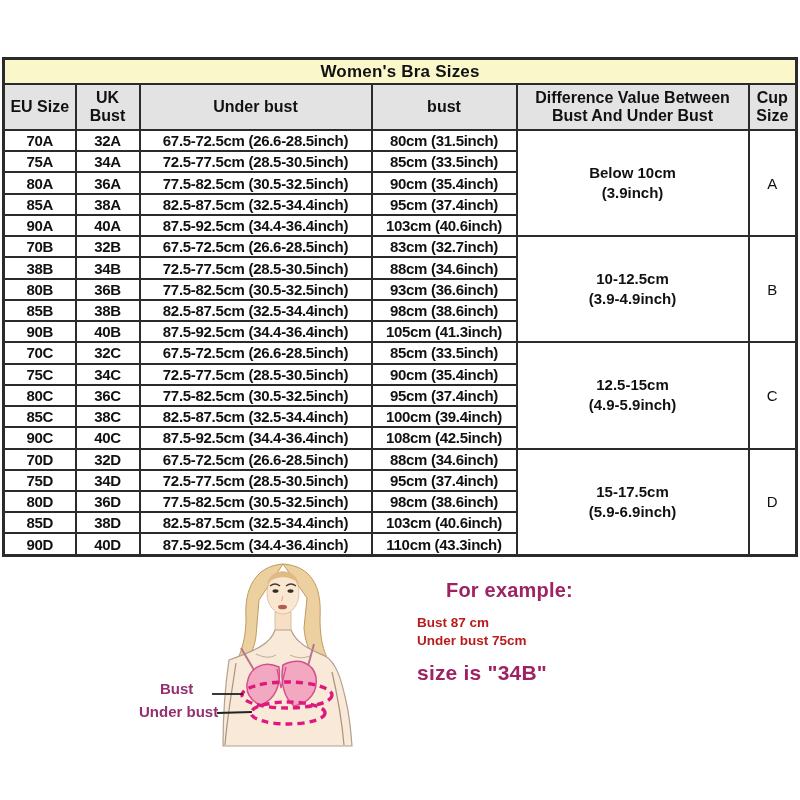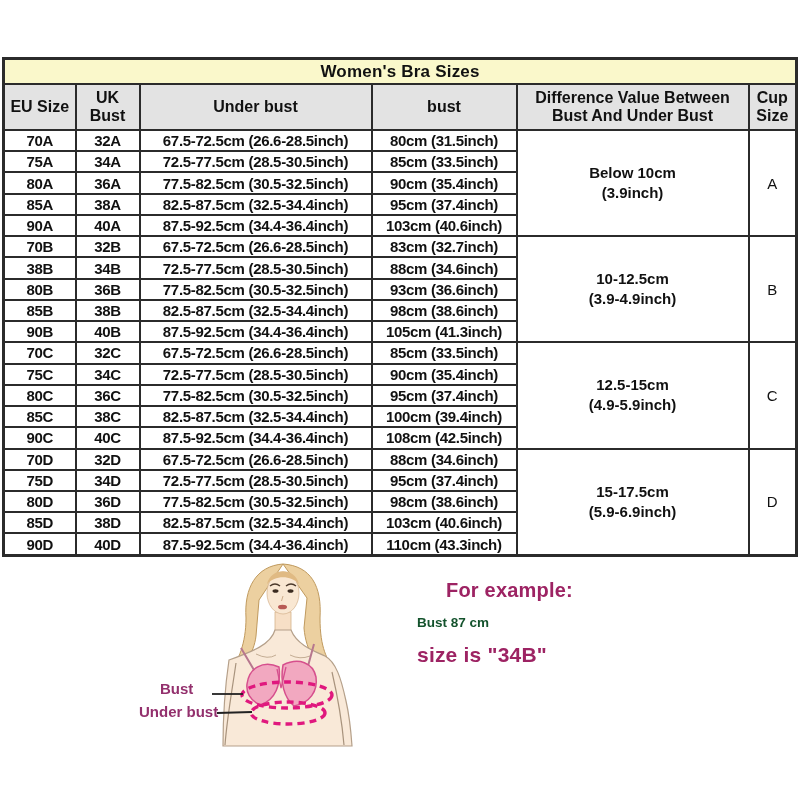--- a/index.html
+++ b/index.html
@@ -41,21 +41,21 @@
   }
   .fig-label.bust{left:160px;top:680px;}
   .fig-label.underbust{left:139px;top:703px;}
   
   .example{position:absolute;left:417px;top:579px;width:340px;}
   .example .heading{
     color:var(--accent-magenta,#9d2363);
     font-size:20px;font-weight:bold;letter-spacing:.2px;margin-left:29px;
   }
   .example .measures{
-    margin-top:12px;font-size:13.5px;font-weight:bold;color:#14532d;line-height:1.32;
+    margin-top:12px;font-size:13.5px;font-weight:bold;color:#b91c1c;line-height:1.32;
   }
   .example .result{
     margin-top:10px;color:var(--accent-magenta,#9d2363);
     font-size:21px;font-weight:bold;line-height:1.2;letter-spacing:.2px;
   }
 </style>
 </head>
 <body>
 
 <table class="sizes">
@@ -253,17 +253,18 @@
   <ellipse cx="154.5" cy="51" rx="4.5" ry="2.3" fill="#b85a54"></ellipse>
 </svg>
 
 <span class="fig-label bust">Bust</span>
 <span class="fig-label underbust">Under bust</span>
 
 <div class="example">
   <div class="heading">For example:</div>
   <div class="measures">
     <div>Bust 87 cm</div>
+    <div>Under bust 75cm</div>
   </div>
   <div class="result">
     <div>size is "34B"</div>
   </div>
 </div>
 
 </body></html>

